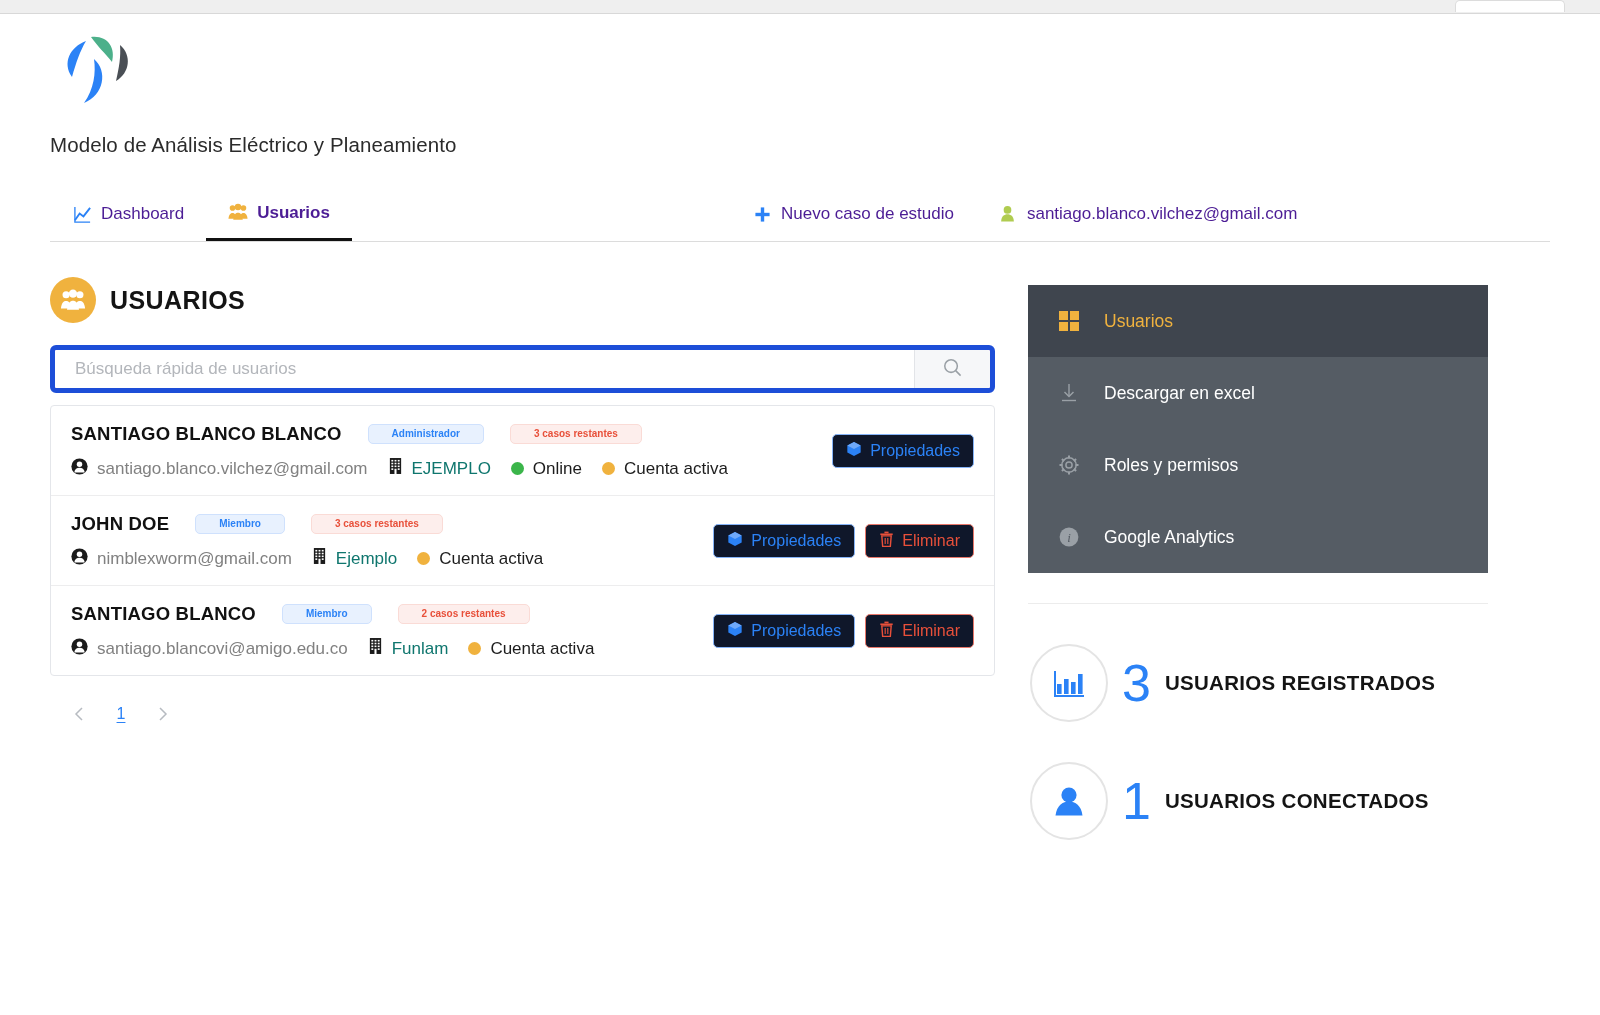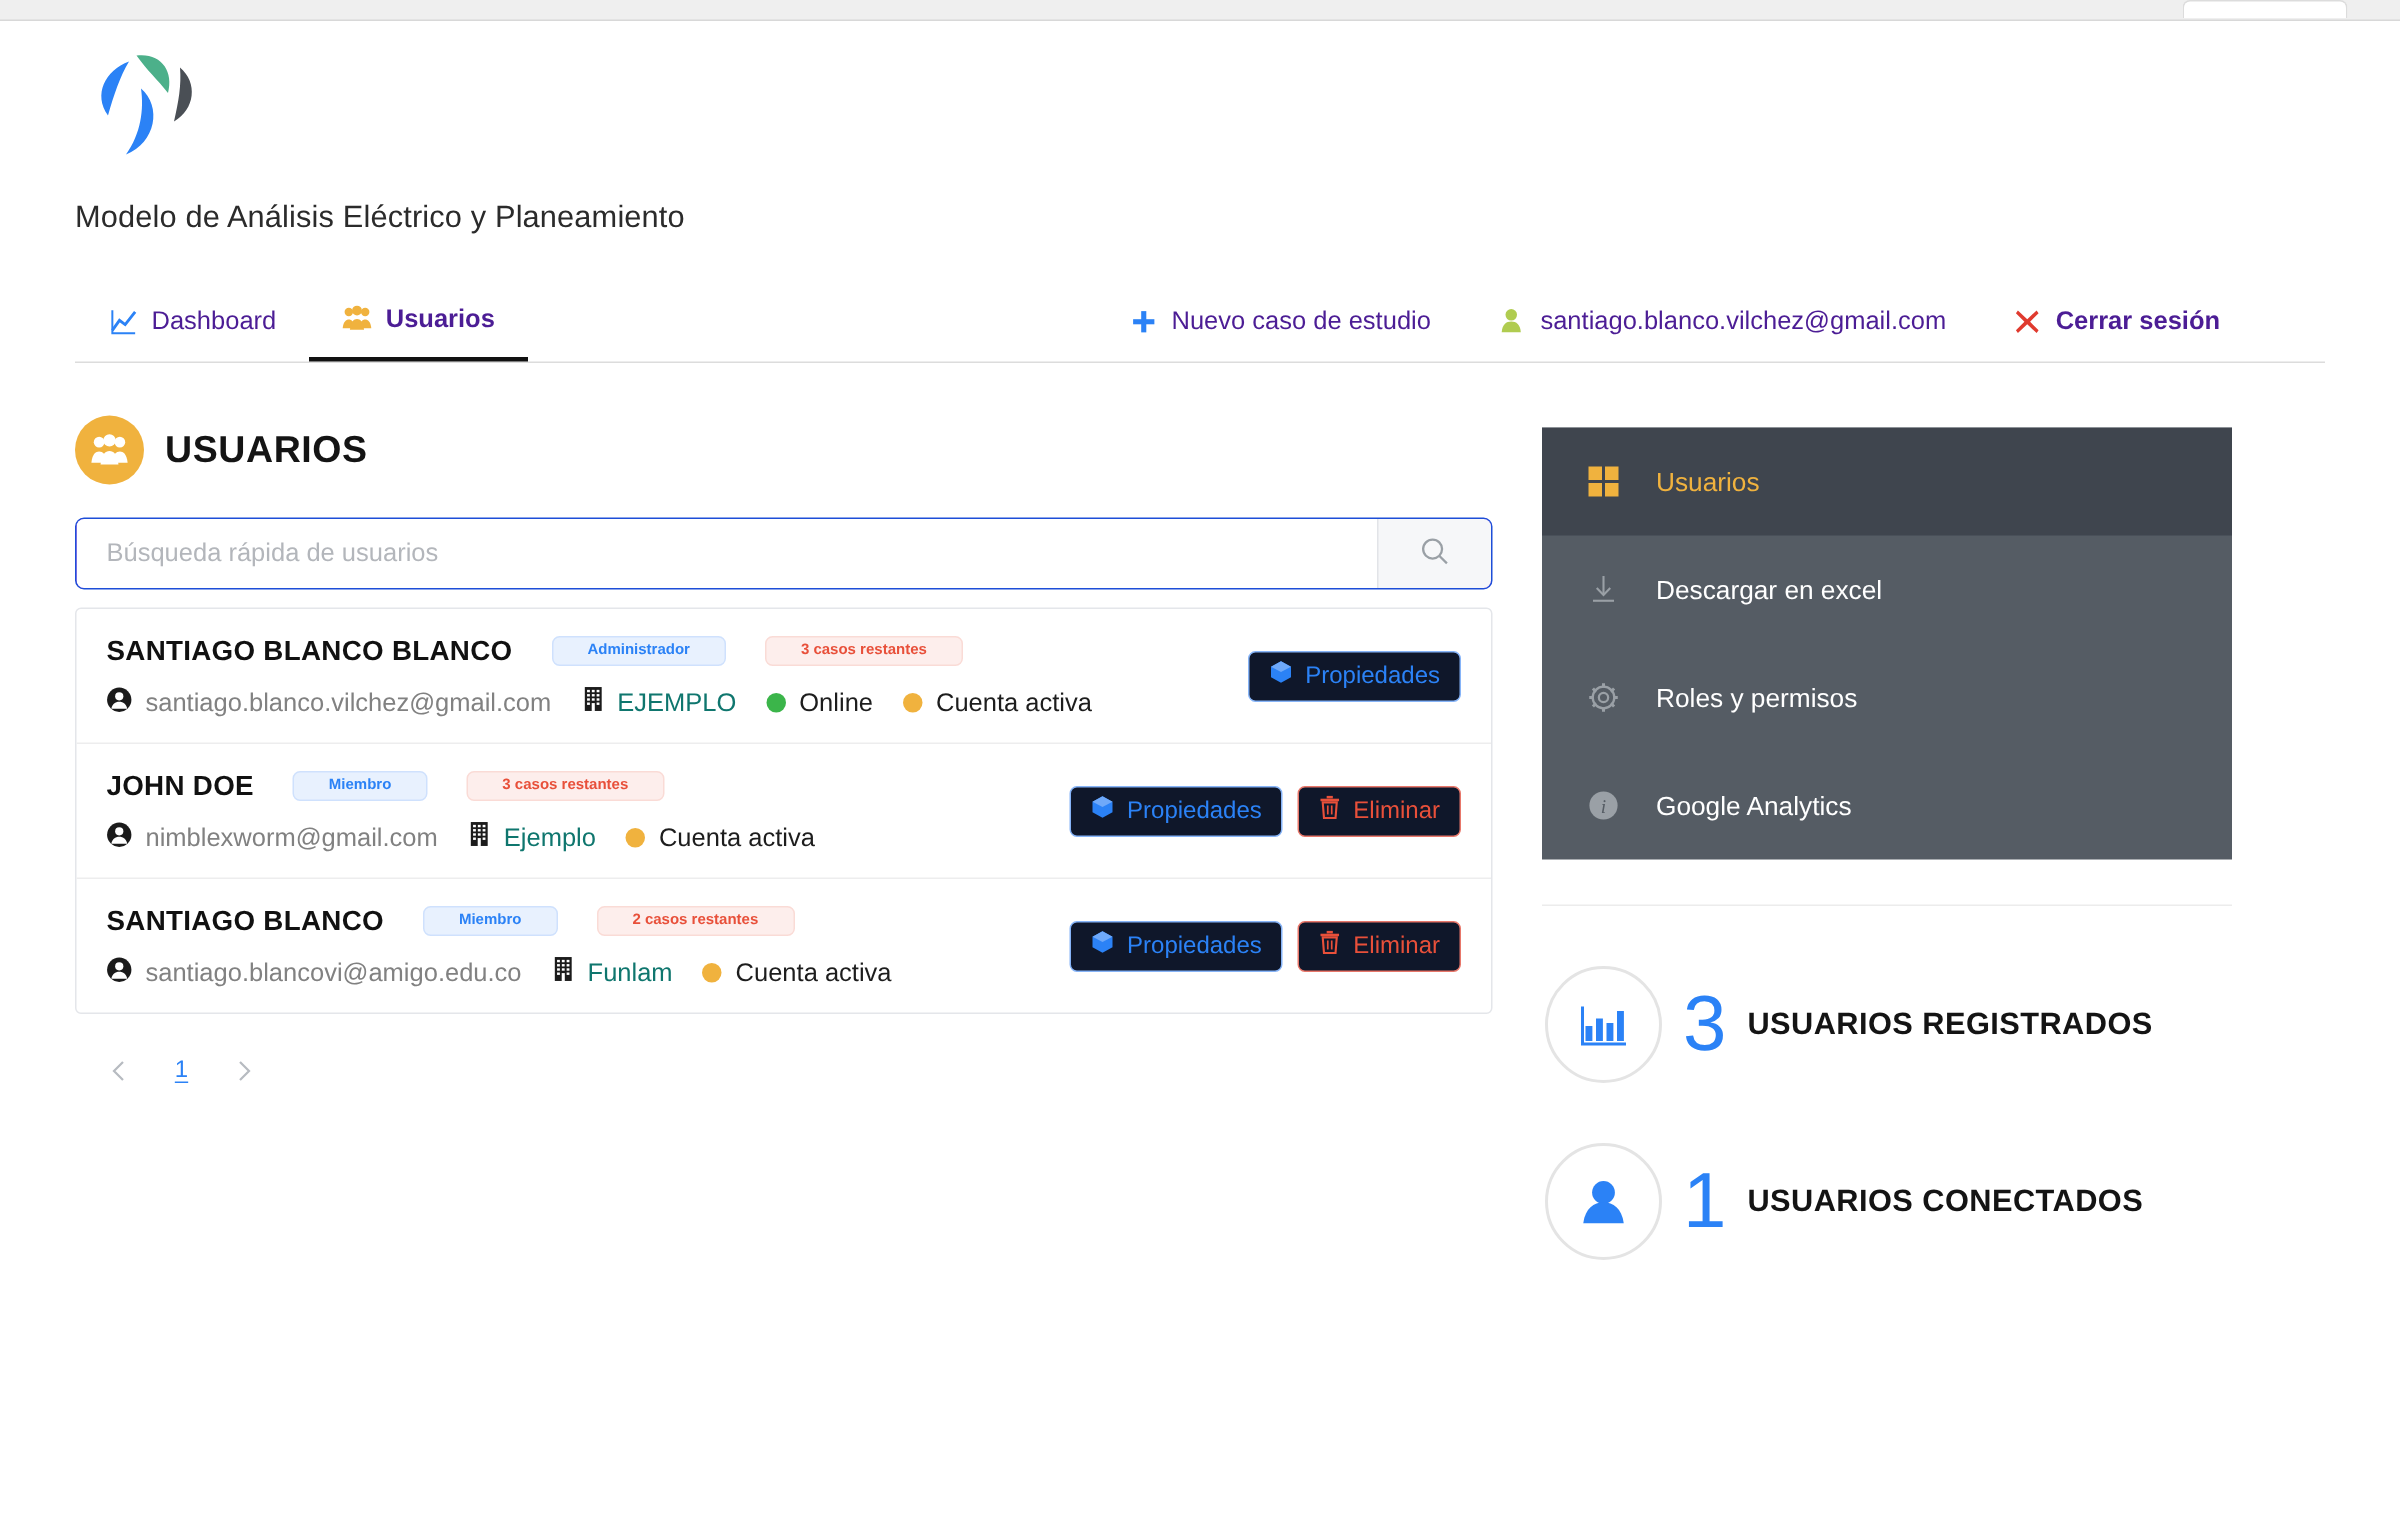--- a/index.html
+++ b/index.html
@@ -54,21 +54,21 @@
   .main{ position:absolute; left:50px; top:262px; width:945px; }
   .section-head{ display:flex; align-items:center; gap:14px; margin-bottom:22px; }
   .head-badge{
     width:46px; height:46px; border-radius:50%; background:#f0b23e;
     display:flex; align-items:center; justify-content:center;
   }
   .head-title{ font-size:25px; font-weight:bold; letter-spacing:.4px; color:#141414; }
 
   
   .search-row{
-    display:flex; height:48px; border:1px solid #1d4ed8; border-radius:6px;
+    display:flex; height:48px; border:5px solid #1d4ed8; border-radius:6px;
     overflow:hidden; background:#6d28d9; width:945px;
   }
   .search-input{
     flex:1; border:none; outline:none; padding:0 20px; font-size:17px;
     color:#555; font-family:"Liberation Sans", sans-serif; background:#fff;
   }
   .search-input::placeholder{ color:#b3b6bb; }
   .search-btn{
     width:76px; background:#f6f7f9; border:none; border-left:1px solid #e2e4e8;
     display:flex; align-items:center; justify-content:center; cursor:pointer;
@@ -206,28 +206,20 @@
       <div class="nav-item">
         <span class="nav-ic">
           <svg width="15" height="18" viewBox="0 0 16 18">
             <circle cx="8" cy="4.6" r="4.1" fill="#b0cc50"></circle>
             <path d="M1.2 17 C1.6 11.3 4.4 9.3 8 9.3 C11.6 9.3 14.4 11.3 14.8 17 Z" fill="#b0cc50"></path>
           </svg>
         </span>
         <span>santiago.blanco.vilchez@gmail.com</span>
       </div>
 
-      <div class="nav-item bold">
-        <span class="nav-ic">
-          <svg width="17" height="17" viewBox="0 0 18 18">
-            <path d="M2.4 1 L9 7.2 L15.6 1 L17 3 L11 9 L17 15 L15.6 17 L9 10.8 L2.4 17 L1 15 L7 9 L1 3 Z" fill="#e03b2f"></path>
-          </svg>
-        </span>
-        <span>Cerrar sesión</span>
-      </div>
     </div>
   </div>
 
   <div class="main">
 
     <div class="section-head">
       <span class="head-badge">
         <svg width="26" height="23" viewBox="0 0 22 20">
           <circle cx="5" cy="5" r="3.1" fill="#fff"></circle>
           <circle cx="17" cy="5" r="3.1" fill="#fff"></circle>

